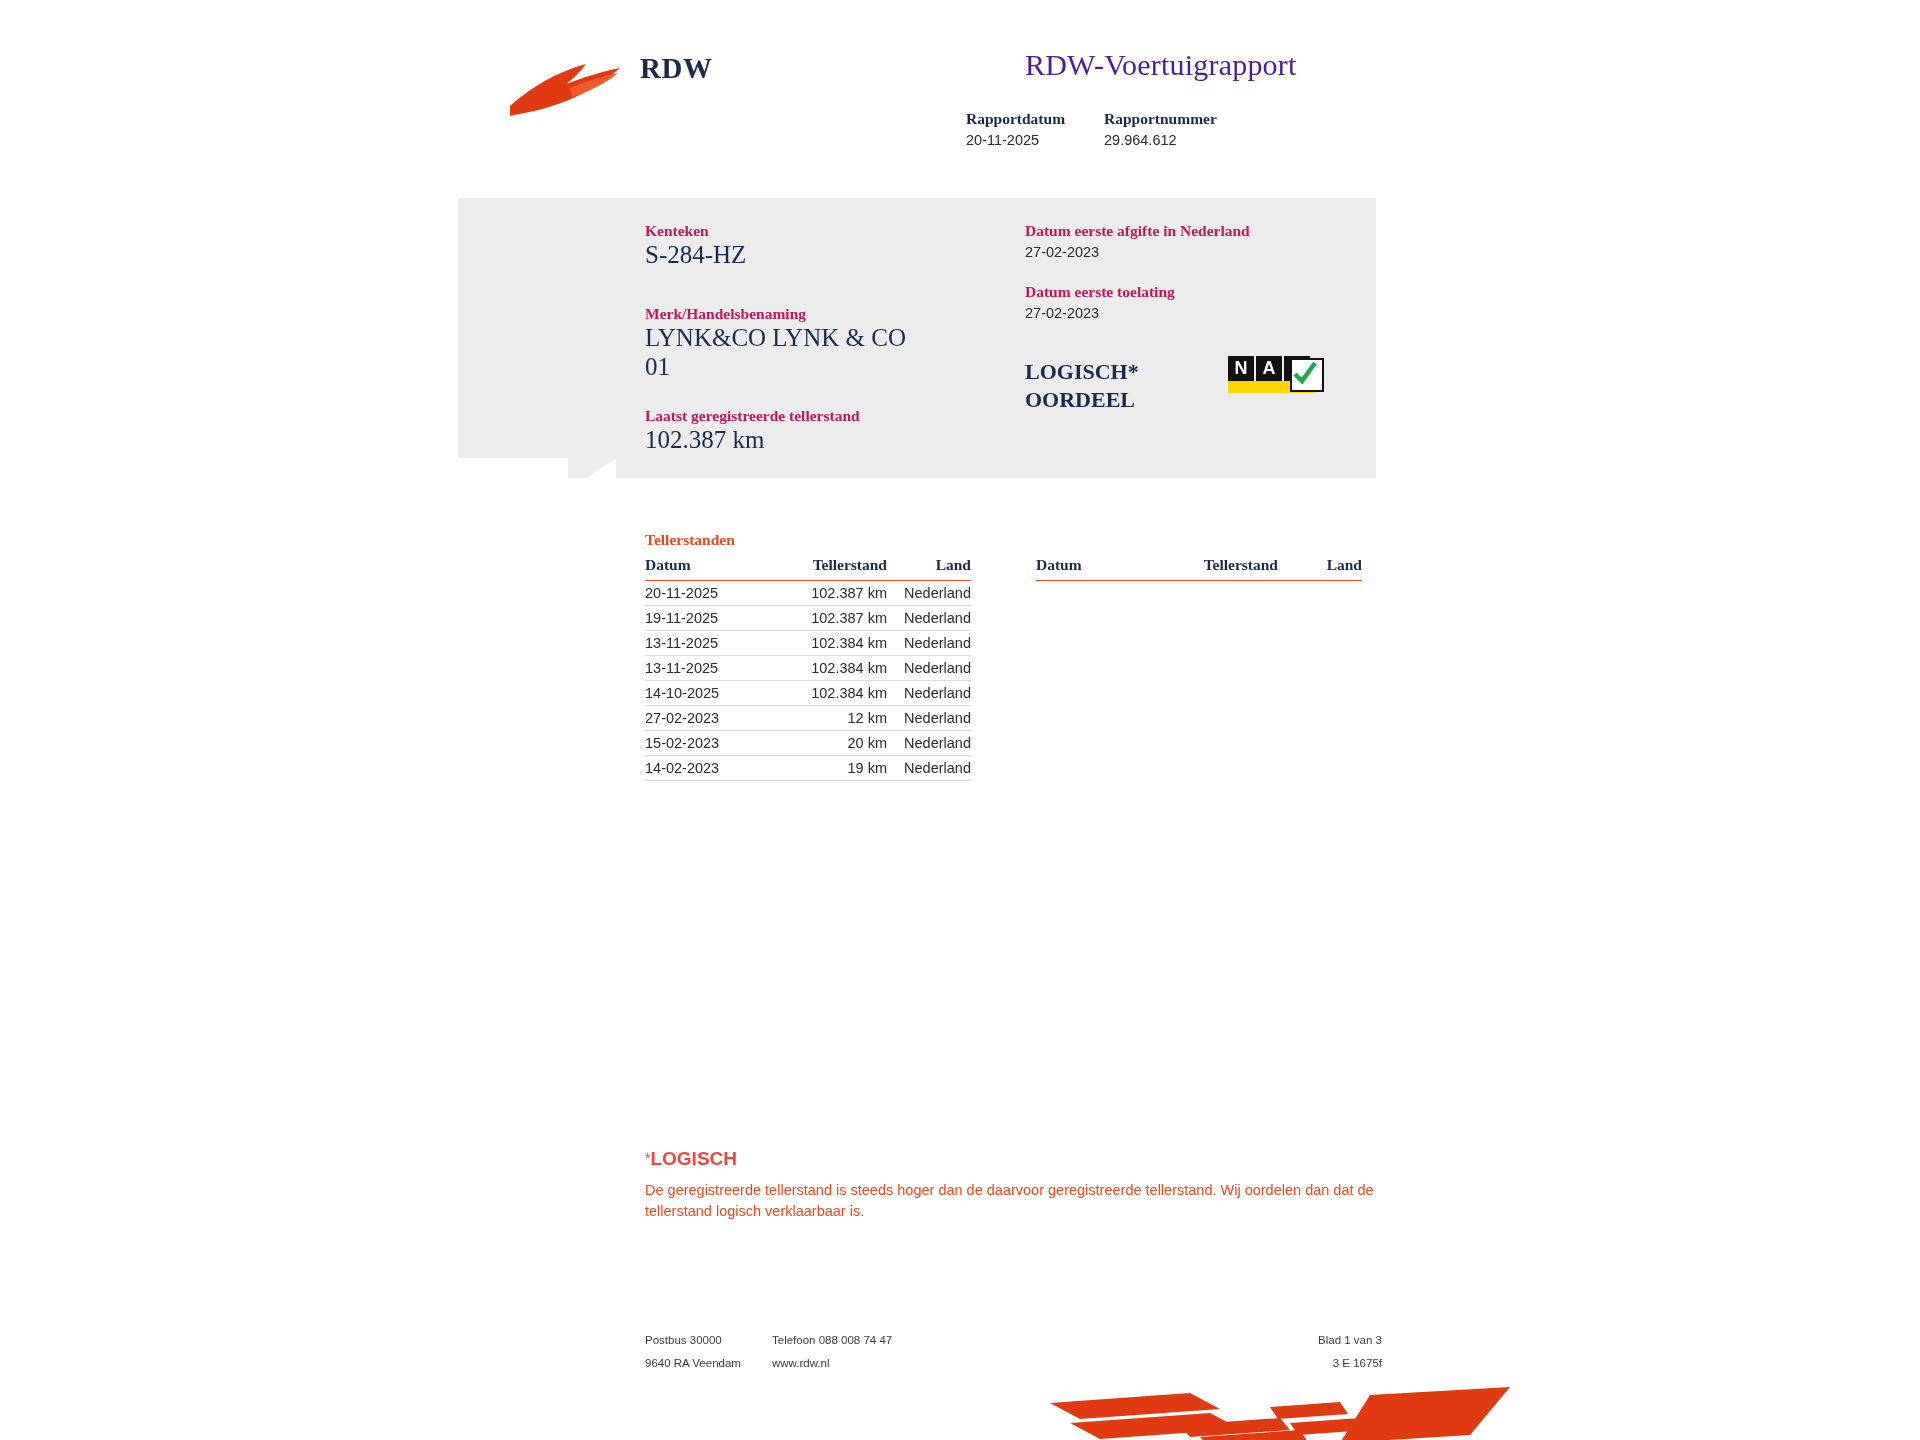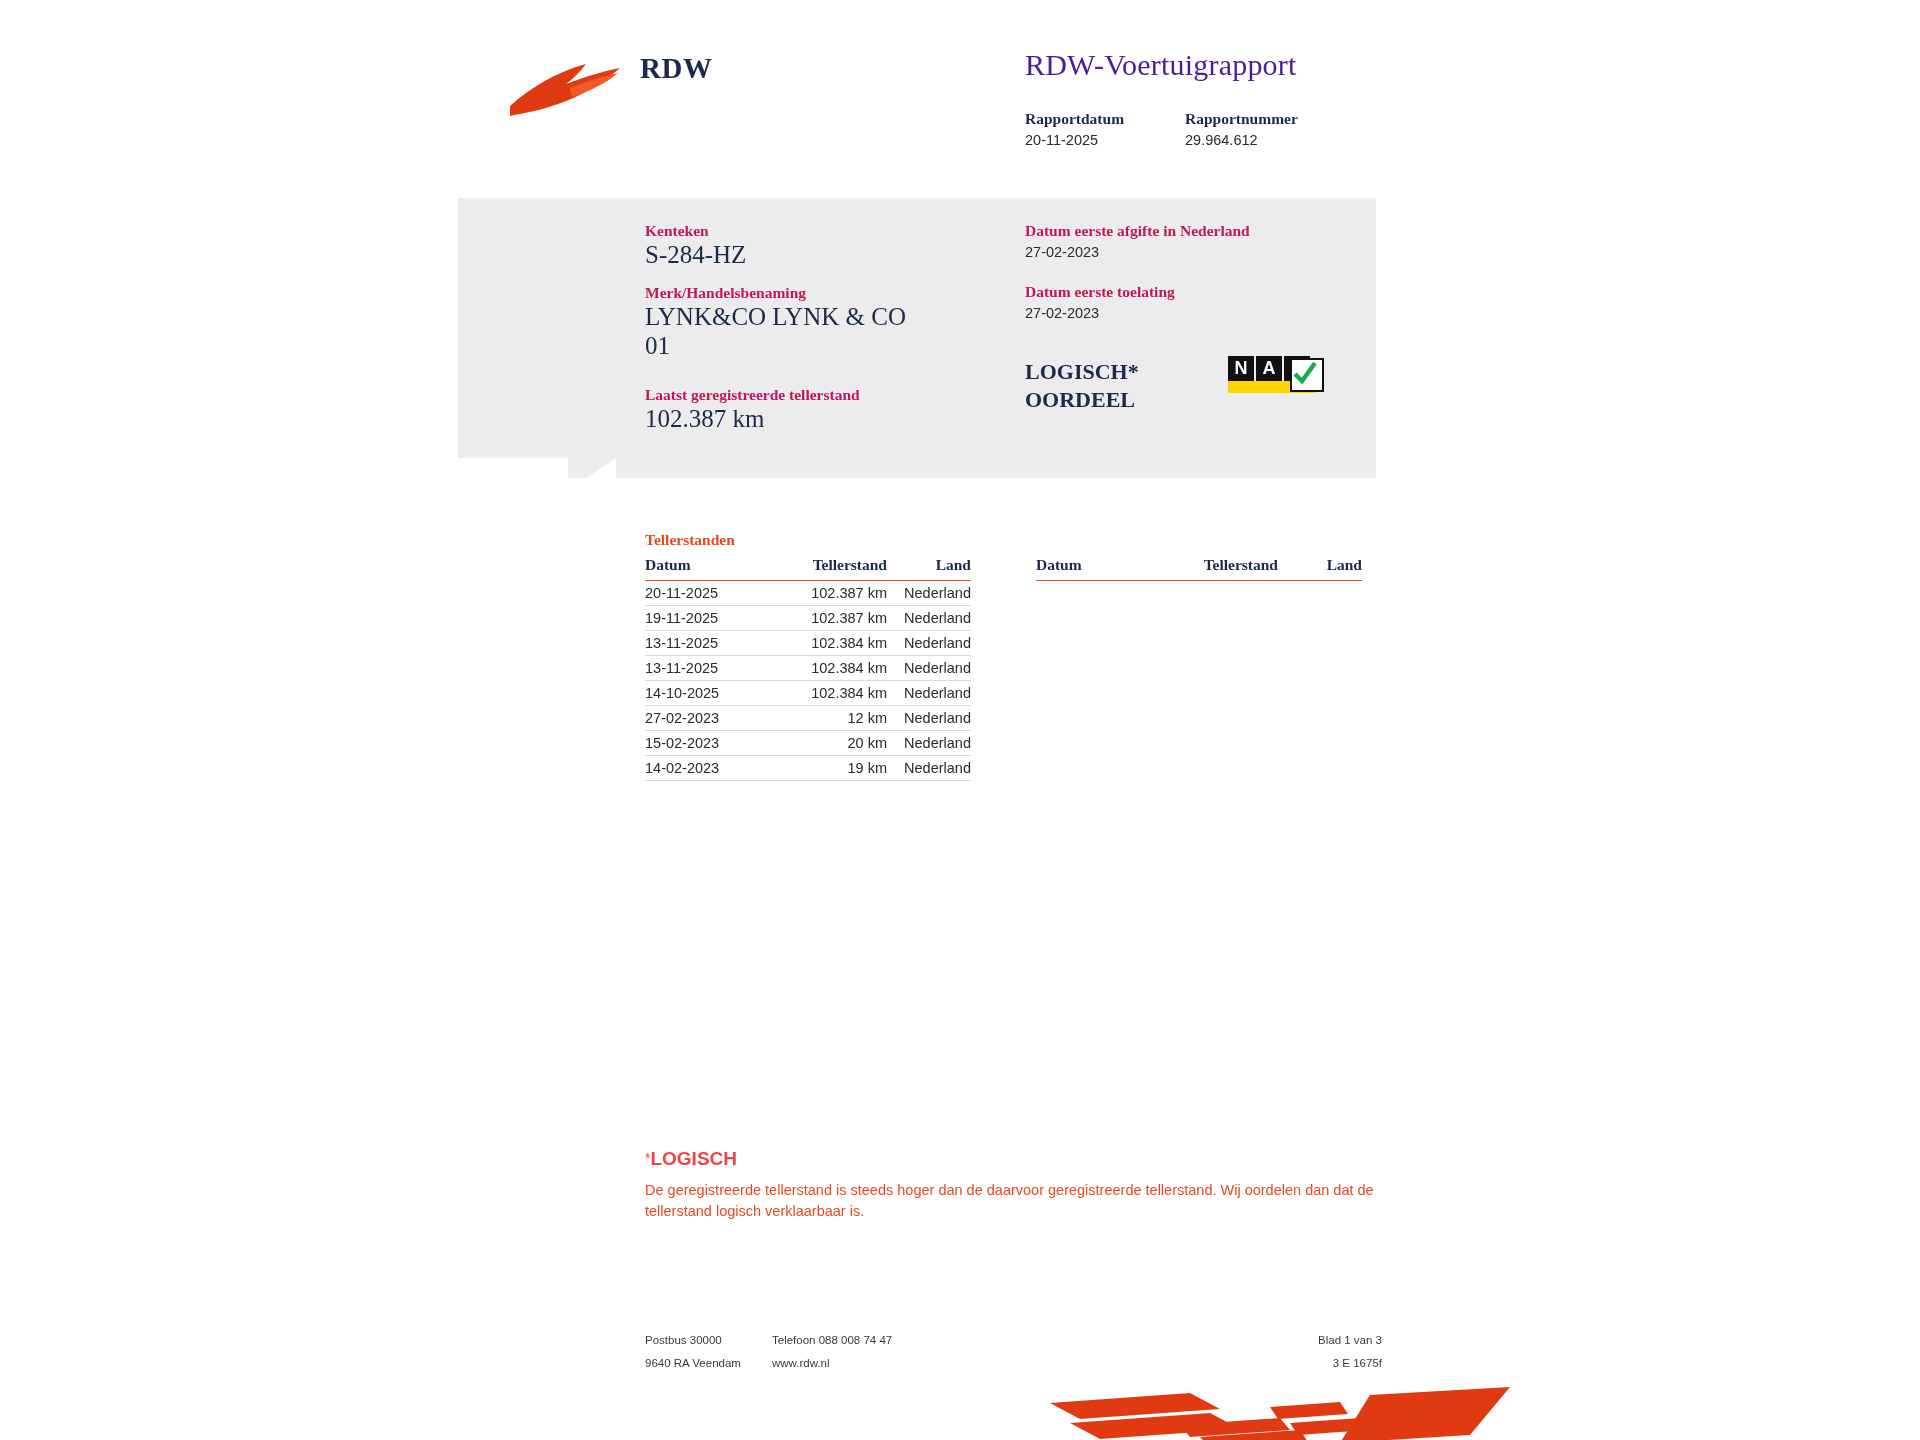--- a/index.html
+++ b/index.html
@@ -52,24 +52,24 @@
     position: absolute;
     left: 1025px;
     top: 48px;
     font-family: "Liberation Serif", serif;
     font-size: 30px;
     color: #4c1d95;
     letter-spacing: 0.2px;
   }
   .meta-row {
     position: absolute;
-    left: 1025px;
+    left: 966px;
     top: 110px;
     display: flex;
-    gap: 30px;
+    gap: 8px;
   }
   .meta-block { }
   .meta-label {
     font-family: "Liberation Serif", serif;
     font-weight: bold;
     font-size: 15.5px;
     color: #1b2a4a;
     margin-bottom: 4px;
   }
   .meta-value {
@@ -124,21 +124,21 @@
     left: 645px;
     top: 222px;
     width: 280px;
   }
   .band-right {
     position: absolute;
     left: 1025px;
     top: 222px;
     width: 300px;
   }
-  .gap-block { margin-top: 15px; }
+  .gap-block { margin-top: 36px; }
   .small-value {
     font-size: 14.5px;
     color: #2b2b2b;
     margin-top: 4px;
   }
 
   .verdict {
     position: absolute;
     left: 1025px;
     top: 358px;

